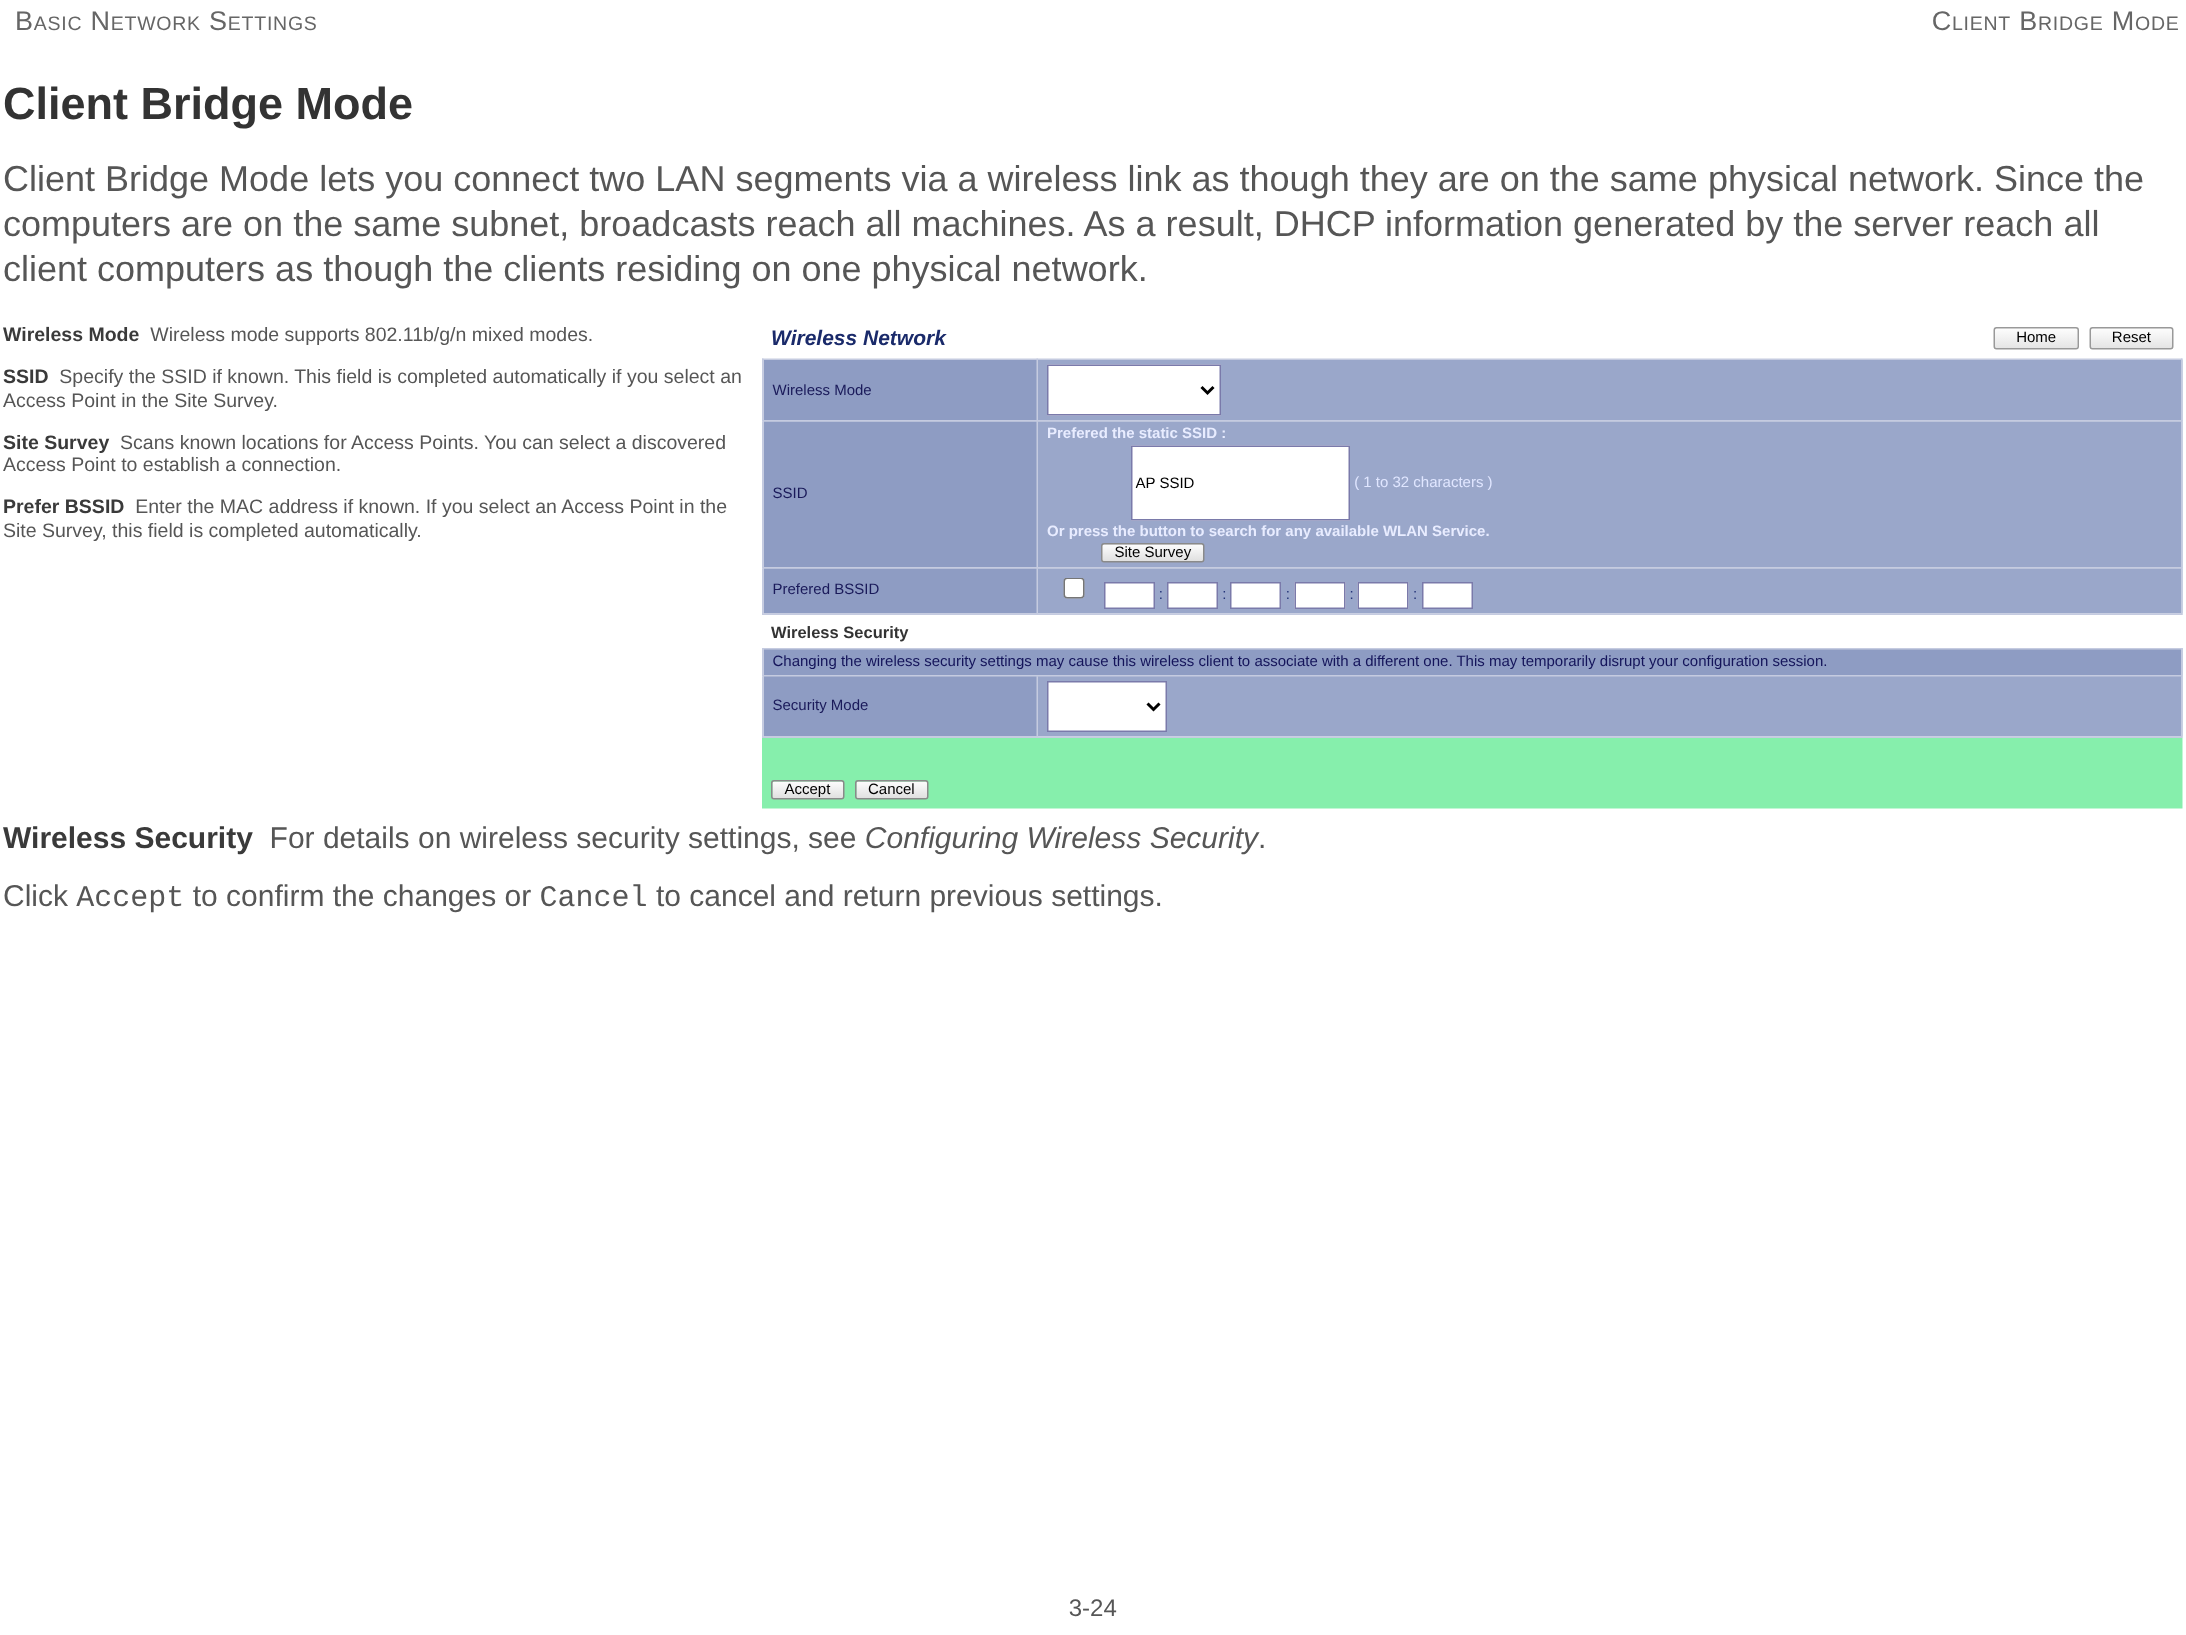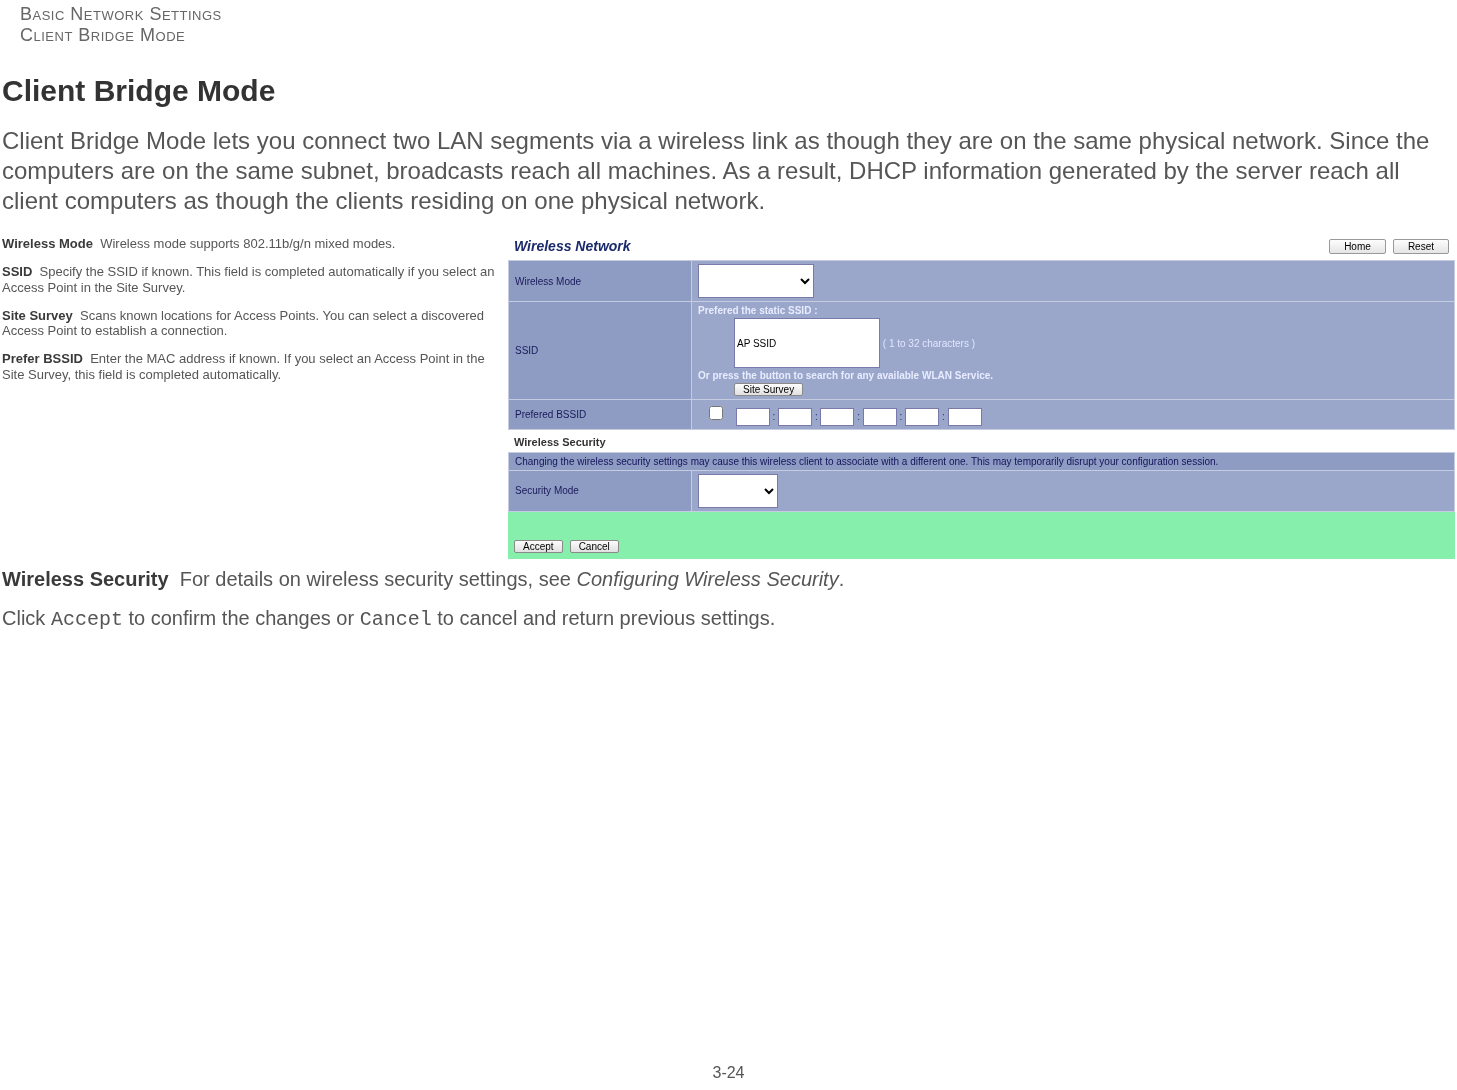--- a/index.html
+++ b/index.html
@@ -12,22 +12,21 @@
     height: 1090px;
     box-sizing: border-box;
     position: relative;
   }
   .header {
     display: flex;
     justify-content: space-between;
     font-variant: small-caps;
     font-size: 18px;
     color: #666;
-    padding: 4px 4px 0 20px;
-    flex-direction: column;
+    padding: 4px 4px 0 10px;
   }
   .header .left, .header .right {
     letter-spacing: 0.5px;
   }
   h1 {
     font-family: Verdana, Arial, sans-serif;
     font-weight: bold;
     font-size: 30px;
     color: #333;
     margin: 28px 0 18px 0;
@@ -105,21 +104,21 @@
     background: #8e9cc3;
     color: #1a1a5a;
   }
   table.cfg td .sel, table.cfg td .txt {
     font-size: 10px;
     border: 1px solid #7a7aaa;
     background: #fff;
     padding: 16px 2px;
     height: 16px;
   }
-  table.cfg td .txt { width: 140px; }
+  table.cfg td .txt { width: 140px; margin-left: 20px; }
   table.cfg td .hint { color: #e0e6ff; font-size: 10px; }
   table.cfg td .survey-btn {
     font-size: 10px;
     padding: 0 8px;
     border: 1px solid #8a8a8a;
     background: linear-gradient(#fdfdfd,#e0e0e0);
     border-radius: 2px;
   }
   .mac input {
     width: 28px; height: 14px; font-size: 10px;

